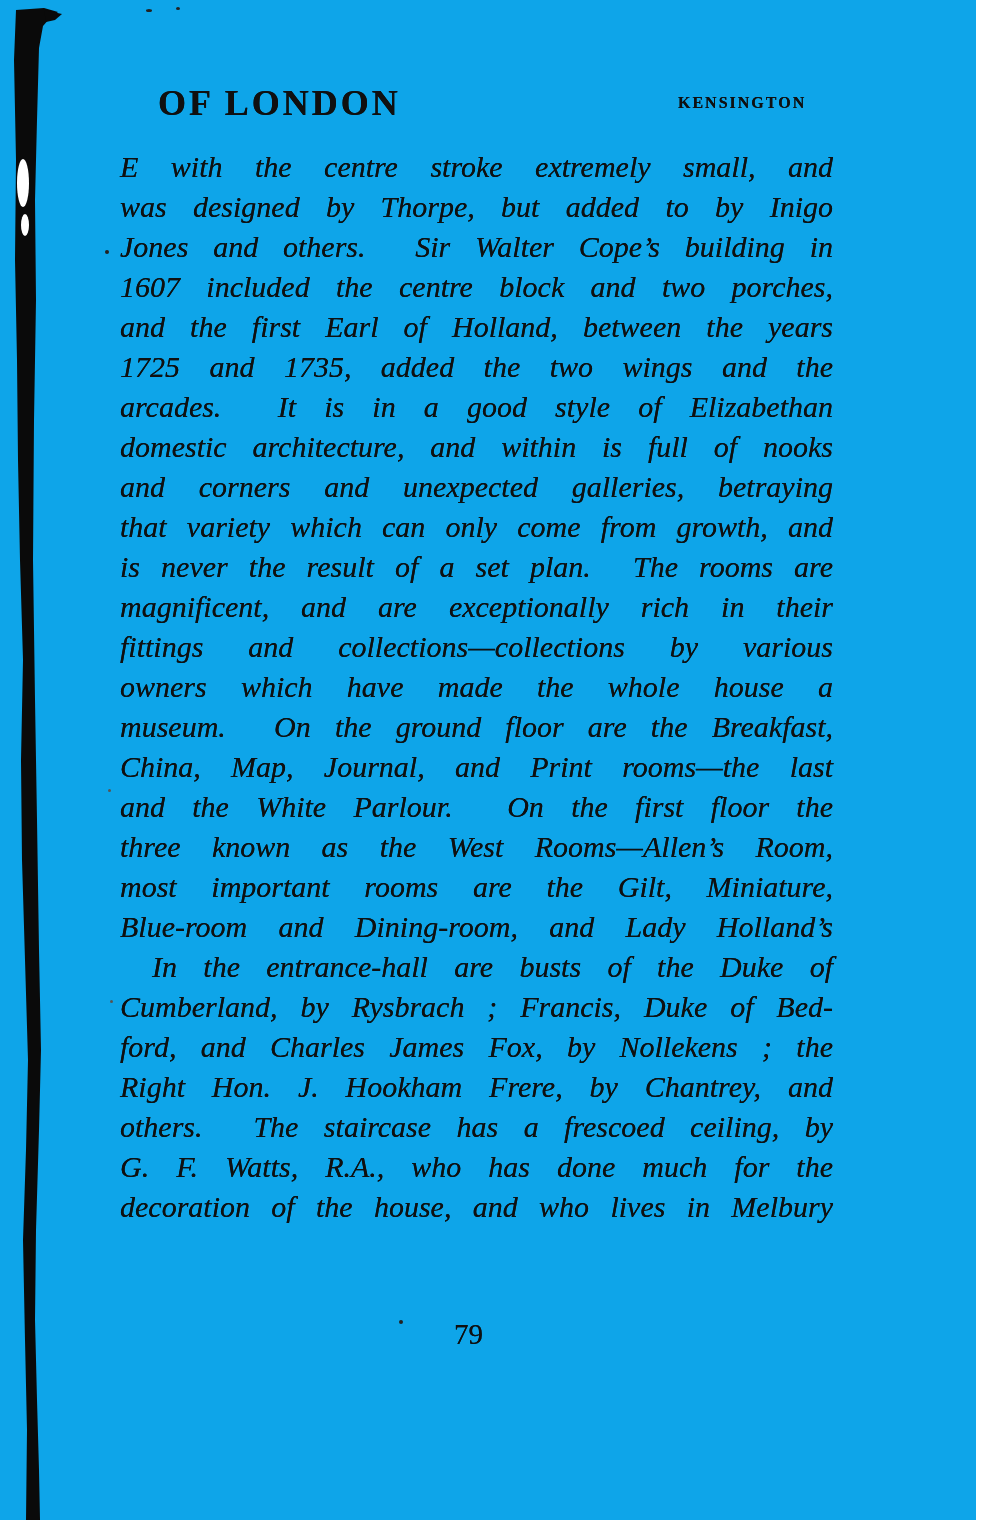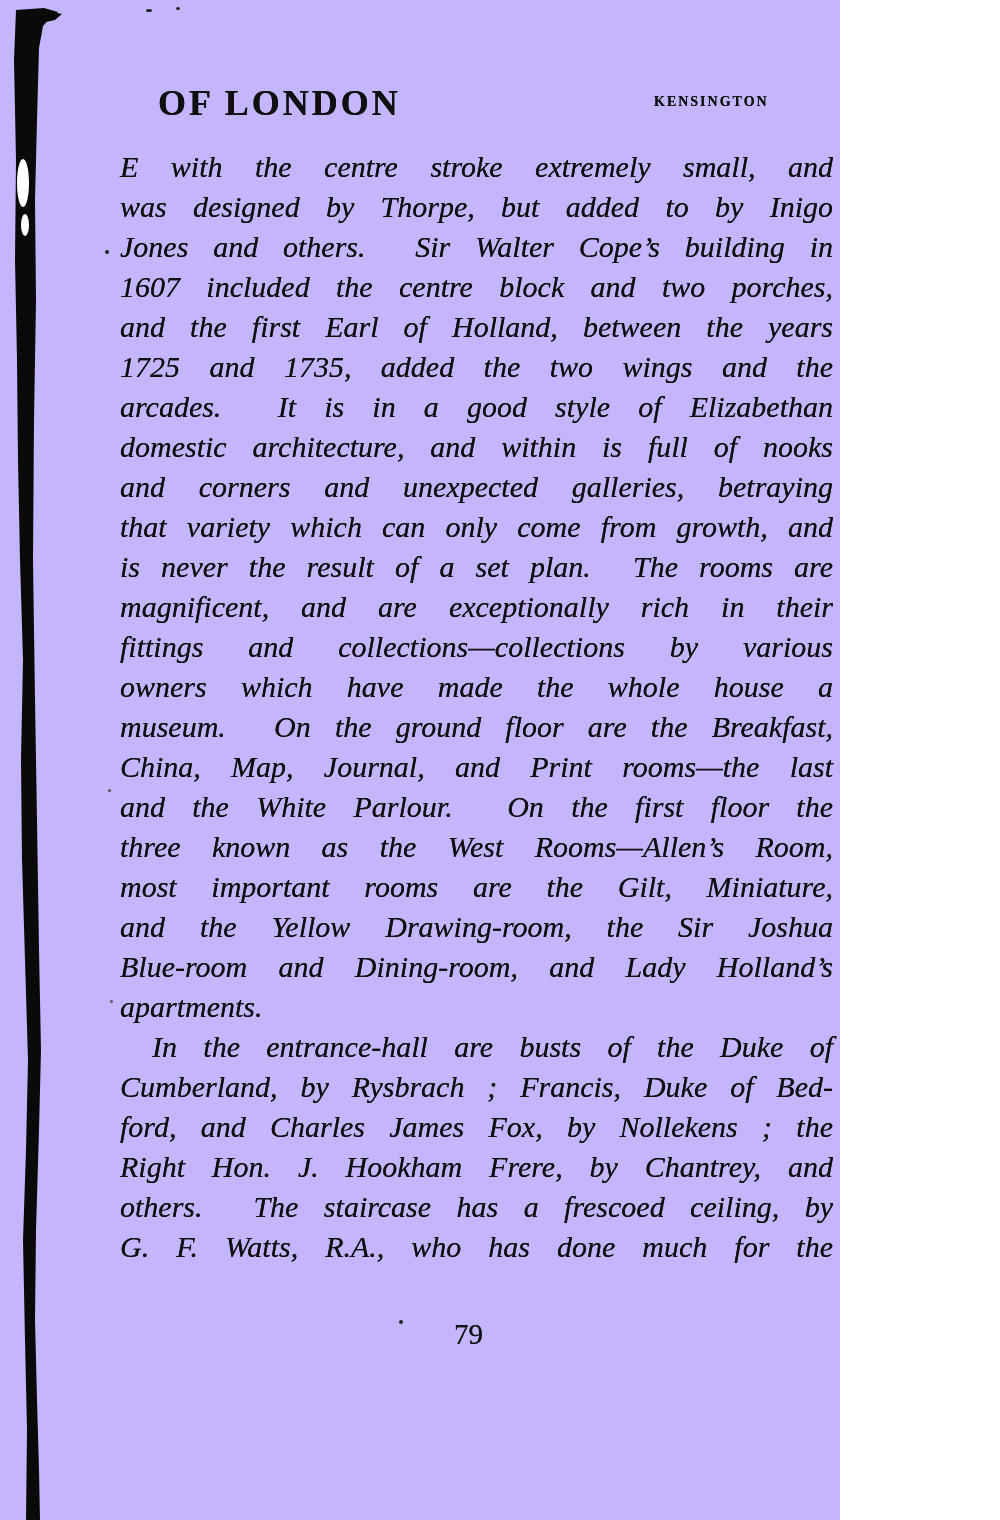--- a/index.html
+++ b/index.html
@@ -1,36 +1,36 @@
 <!DOCTYPE html>
 <html><head>
 <meta charset="utf-8">
 <style>
   html, body { margin:0; padding:0; background:#ffffff; }
   .page {
     position:relative;
-    width:840px; height:1520px;
-    background:#c4b5fd;
+    width:976px; height:1520px;
+    background:#0ea5e9;
     overflow:hidden;
     font-family:"Liberation Serif","DejaVu Serif",serif;
     color:#101010;
   }
   
   .binding { position:absolute; left:0; top:0; width:80px; height:1520px; }
 
   
   .header-title {
     position:absolute; left:158px; top:82px;
     font-size:36px; font-weight:700; letter-spacing:3px;
     text-shadow:0 0 0.6px rgba(0,0,0,0.9);
     white-space:nowrap;
   }
   .header-section {
-    position:absolute; left:654px; top:94px;
-    font-size:14px; font-weight:600; letter-spacing:2px;
+    position:absolute; left:678px; top:94px;
+    font-size:16px; font-weight:600; letter-spacing:2px;
     text-shadow:0 0 0.4px rgba(0,0,0,0.8);
     white-space:nowrap;
   }
 
   
   .body-text {
     position:absolute; left:120px; top:147px; width:713px;
     font-size:30px; line-height:40px;
     text-shadow:0 0 0.5px rgba(0,0,0,0.85);
     font-style:italic;
@@ -95,26 +95,25 @@
     <div class="tline">that variety which can only come from growth, and</div>
     <div class="tline">is never the result of a set plan.&nbsp; The rooms are</div>
     <div class="tline">magnificent, and are exceptionally rich in their</div>
     <div class="tline">fittings and collections—collections by various</div>
     <div class="tline">owners which have made the whole house a</div>
     <div class="tline">museum.&nbsp; On the ground floor are the Breakfast,</div>
     <div class="tline">China, Map, Journal, and Print rooms—the last</div>
     <div class="tline">and the White Parlour.&nbsp; On the first floor the</div>
     <div class="tline">three known as the West Rooms—Allen’s Room,</div>
     <div class="tline">most important rooms are the Gilt, Miniature,</div>
-    <div class="tline">and the Yellow Drawing-room, the Sir Joshua</div>
     <div class="tline">Blue-room and Dining-room, and Lady Holland’s</div>
-    <div class="tline flush">apartments.</div>
     <div class="tline indent">In the entrance-hall are busts of the Duke of</div>
     <div class="tline">Cumberland, by Rysbrach ; Francis, Duke of Bed-</div>
     <div class="tline">ford, and Charles James Fox, by Nollekens ; the</div>
     <div class="tline">Right Hon. J. Hookham Frere, by Chantrey, and</div>
     <div class="tline">others.&nbsp; The staircase has a frescoed ceiling, by</div>
     <div class="tline">G. F. Watts, R.A., who has done much for the</div>
+    <div class="tline">decoration of the house, and who lives in Melbury</div>
   </div>
 
   <div class="page-number">79</div>
 
 </div>
 
 </body></html>

